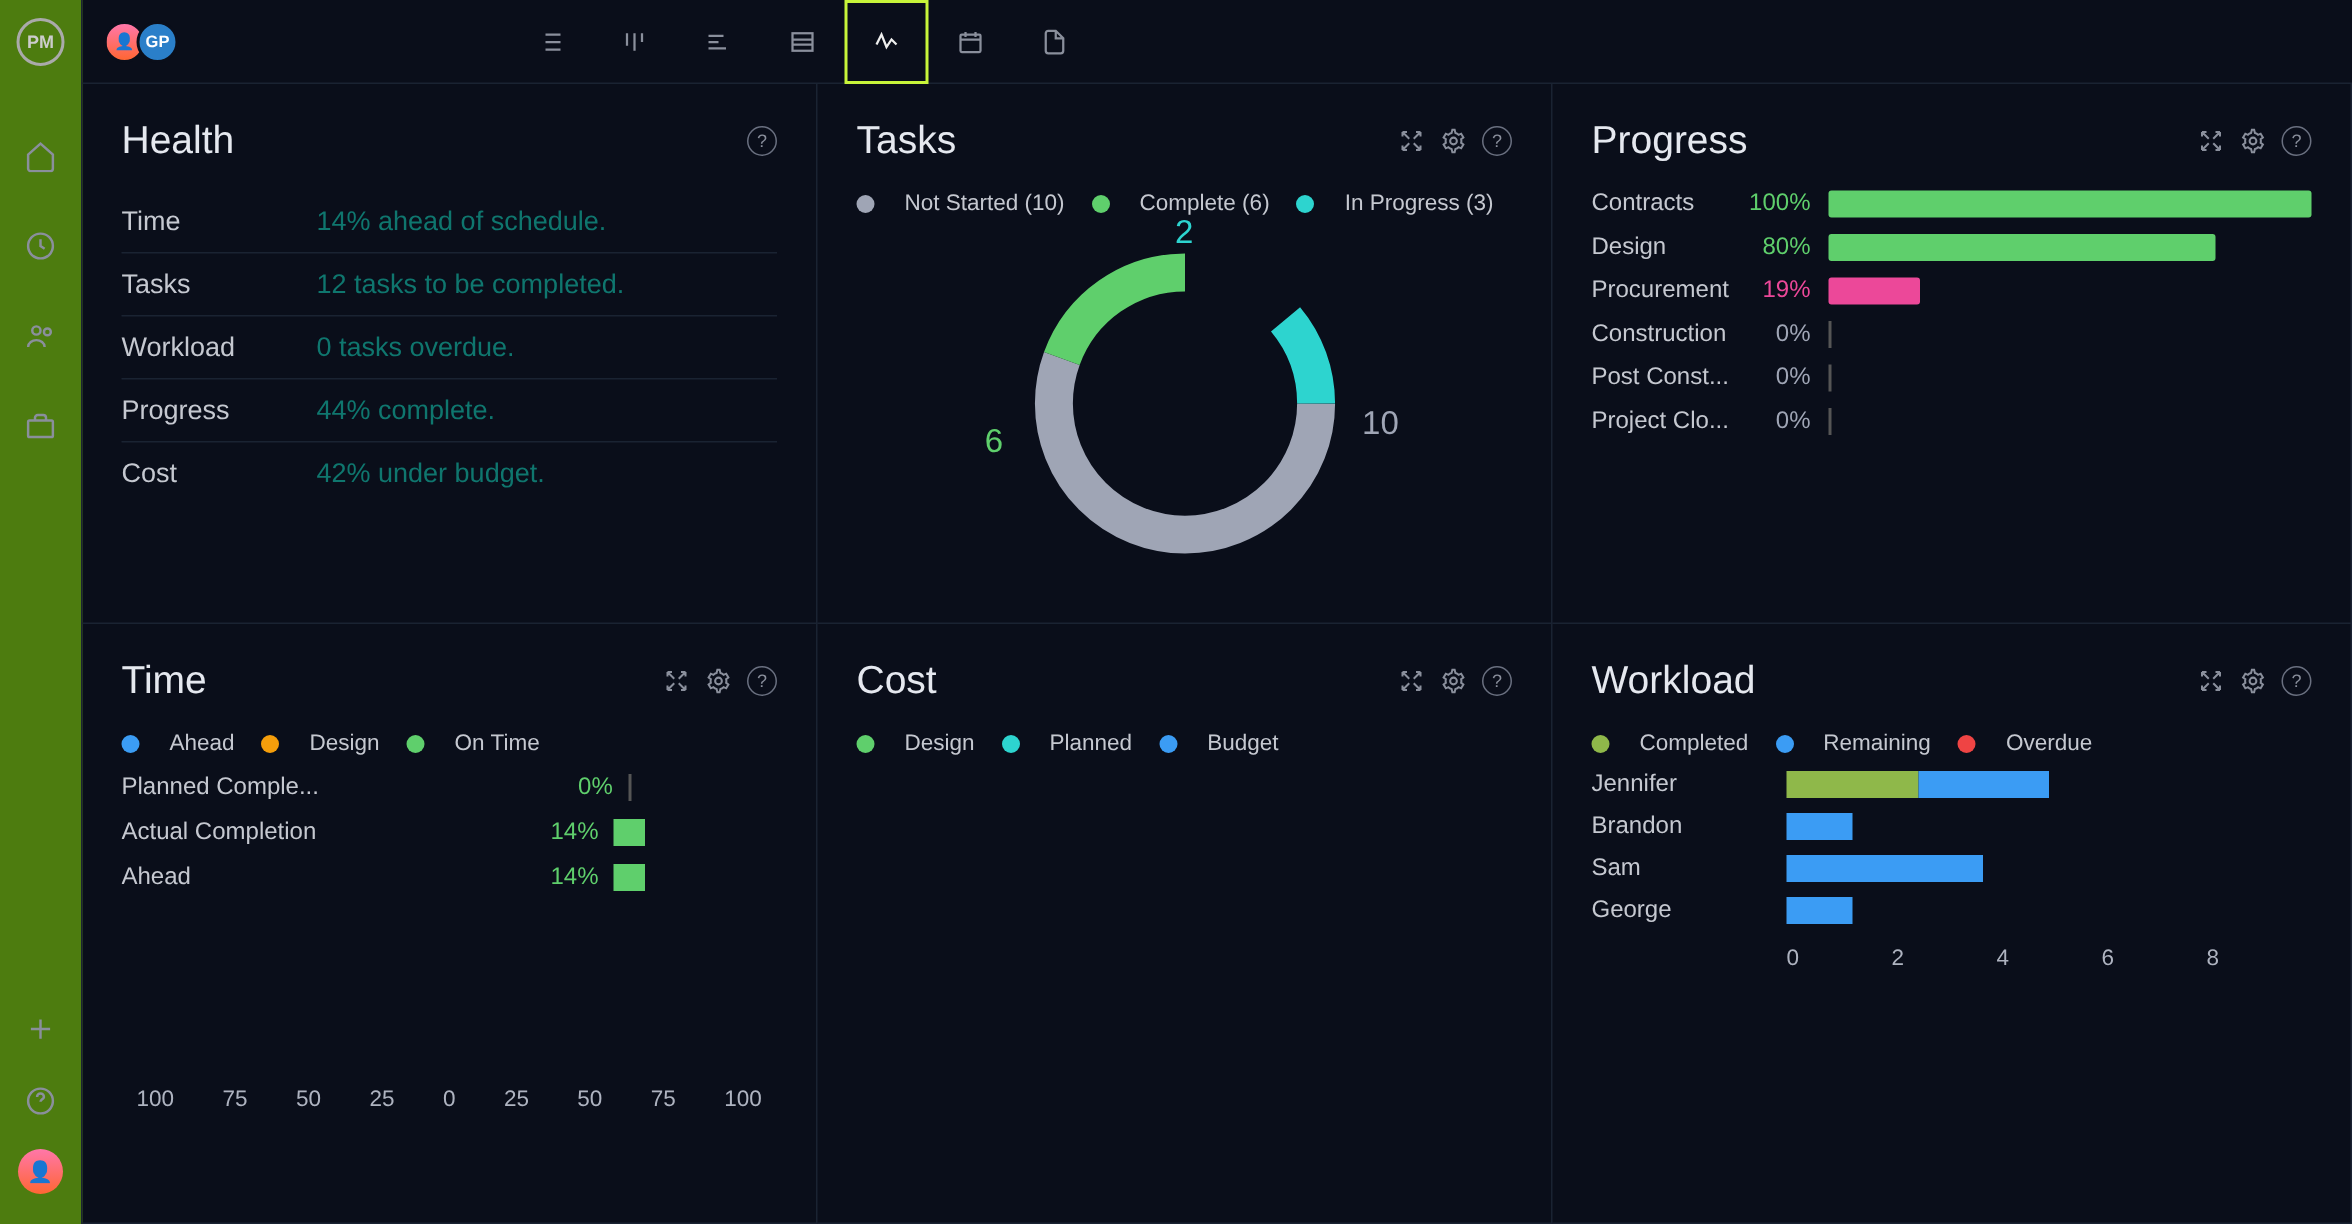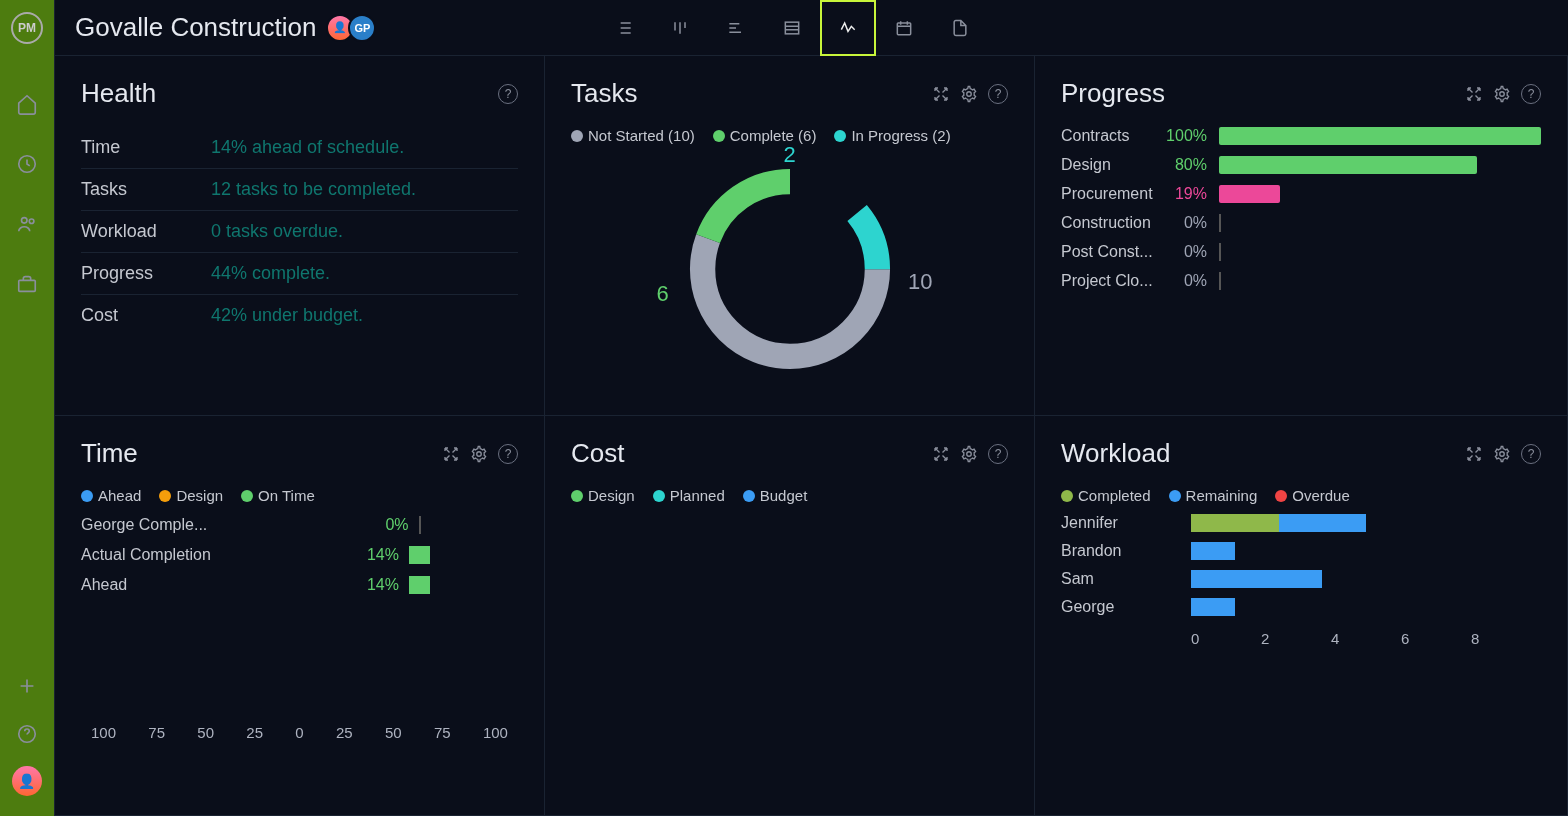--- a/index.html
+++ b/index.html
@@ -26,21 +26,21 @@
 .panel-header { display:flex; align-items:center; margin-bottom:18px;}
 .panel-title { font-size:26px; font-weight:500; color:#e5e8ef;}
 .panel-actions { margin-left:auto; display:flex; gap:10px; align-items:center;}
 .panel-actions .ic { width:18px; height:18px; cursor:pointer; color:#8a8f9c; display:flex; align-items:center; justify-content:center;}
 .help-circ { width:20px; height:20px; border:1.5px solid #6a7080; border-radius:50%; display:flex; align-items:center; justify-content:center; font-size:12px; color:#8a8f9c; cursor:pointer;}
 .health-row { display:flex; padding:10px 0; border-bottom:1px solid #1a2332; font-size:18px;}
 .health-row:last-child{border-bottom:none;}
 .health-label { width:130px; color:#c5c8d0;}
 .health-val { color:#0f766e;}
 .legend { display:flex; gap:18px; flex-wrap:wrap; margin-bottom:8px; font-size:15px;}
-.legend-item { display:flex; align-items:center; gap:5px; color:#c5c8d0;}
+.legend-item { display:flex; align-items:center; gap:20px; color:#c5c8d0;}
 .dot { width:12px; height:12px; border-radius:50%;}
 .donut-wrap { position:relative; width:230px; height:230px; margin:0 auto; margin-top:10px;}
 .donut-label { position:absolute; font-size:22px; font-weight:500;}
 .progress-row { display:flex; align-items:center; margin:11px 0; font-size:16px;}
 .progress-label { width:98px; color:#c5c8d0; white-space:nowrap; overflow:hidden; text-overflow:ellipsis;}
 .progress-pct { width:48px; text-align:right; margin-right:12px;}
 .progress-bar { flex:1; height:18px; position:relative;}
 .progress-fill { height:100%; border-radius:2px;}
 .progress-tick { width:2px; height:18px; background:#555;}
 .time-row { display:flex; align-items:center; margin:12px 0; font-size:16px;}
@@ -98,21 +98,20 @@
           <circle cx="12" cy="12" r="9"></circle>
           <path d="M9.5 9a2.5 2.5 0 115 0c0 1.5-2.5 2-2.5 3.5M12 17h.01"></path>
         </svg>
       </div>
     <div class="avatar-sb">👤</div>
   </div>
 </div>
 
 <div class="main">
   <div class="topbar">
-    <div class="project-title">Govalle Construction</div>
     <div class="avatar-group">
       <div class="av av1">👤</div>
       <div class="av av2">GP</div>
     </div>
     <div class="view-tabs">
       <div class="view-tab">
           <svg viewBox="0 0 24 24">
             <path d="M8 6h12M8 12h12M8 18h12M4 6h.01M4 12h.01M4 18h.01"></path>
           </svg>
         </div>
@@ -206,21 +205,21 @@
           <div class="legend-item">
             <div class="dot" style="background:#9fa5b5"></div>
             <span>Not Started (10)</span>
           </div>
           <div class="legend-item">
             <div class="dot" style="background:#5fcf6c"></div>
             <span>Complete (6)</span>
           </div>
           <div class="legend-item">
             <div class="dot" style="background:#2dd4cf"></div>
-            <span>In Progress (2)</span>
+            <span>In Progress (3)</span>
           </div>
         </div>
       <div class="donut-wrap">
         <svg viewBox="0 0 100 100" style="width:100%;height:100%">
           <circle cx="50" cy="50" r="38" stroke="#9fa5b5" stroke-width="11" fill="none" stroke-dasharray="132.6 239" stroke-dashoffset="-59.7" transform="rotate(-90 50 50)"></circle>
           <circle cx="50" cy="50" r="38" stroke="#5fcf6c" stroke-width="11" fill="none" stroke-dasharray="79.6 239" stroke-dashoffset="-192.3" transform="rotate(-90 50 50)"></circle>
           <circle cx="50" cy="50" r="38" stroke="#2dd4cf" stroke-width="11" fill="none" stroke-dasharray="26.5 239" stroke-dashoffset="-33.2" transform="rotate(-90 50 50)"></circle>
         </svg>
         <div class="donut-label" style="top:-12px;left:50%;transform:translateX(-50%);color:#2dd4cf">2</div>
         <div class="donut-label" style="top:55%;left:-18px;color:#5fcf6c">6</div>
@@ -319,21 +318,21 @@
             <div class="dot" style="background:#f59e0b"></div>
             <span>Design</span>
           </div>
           <div class="legend-item">
             <div class="dot" style="background:#5fcf6c"></div>
             <span>On Time</span>
           </div>
         </div>
       <div id="time-rows" style="margin-top:8px">
           <div class="time-row">
-            <div class="time-lbl">George Comple...</div>
+            <div class="time-lbl">Planned Comple...</div>
             <div style="flex:1"></div>
             <div class="time-pct">0%</div>
             <div style="width:2px;height:18px;background:#555"></div>
             <div style="flex:1"></div>
           </div>
           <div class="time-row">
             <div class="time-lbl">Actual Completion</div>
             <div style="flex:1"></div>
             <div class="time-pct">14%</div>
             <div style="width:21px;height:18px;background:#5fcf6c"></div>

